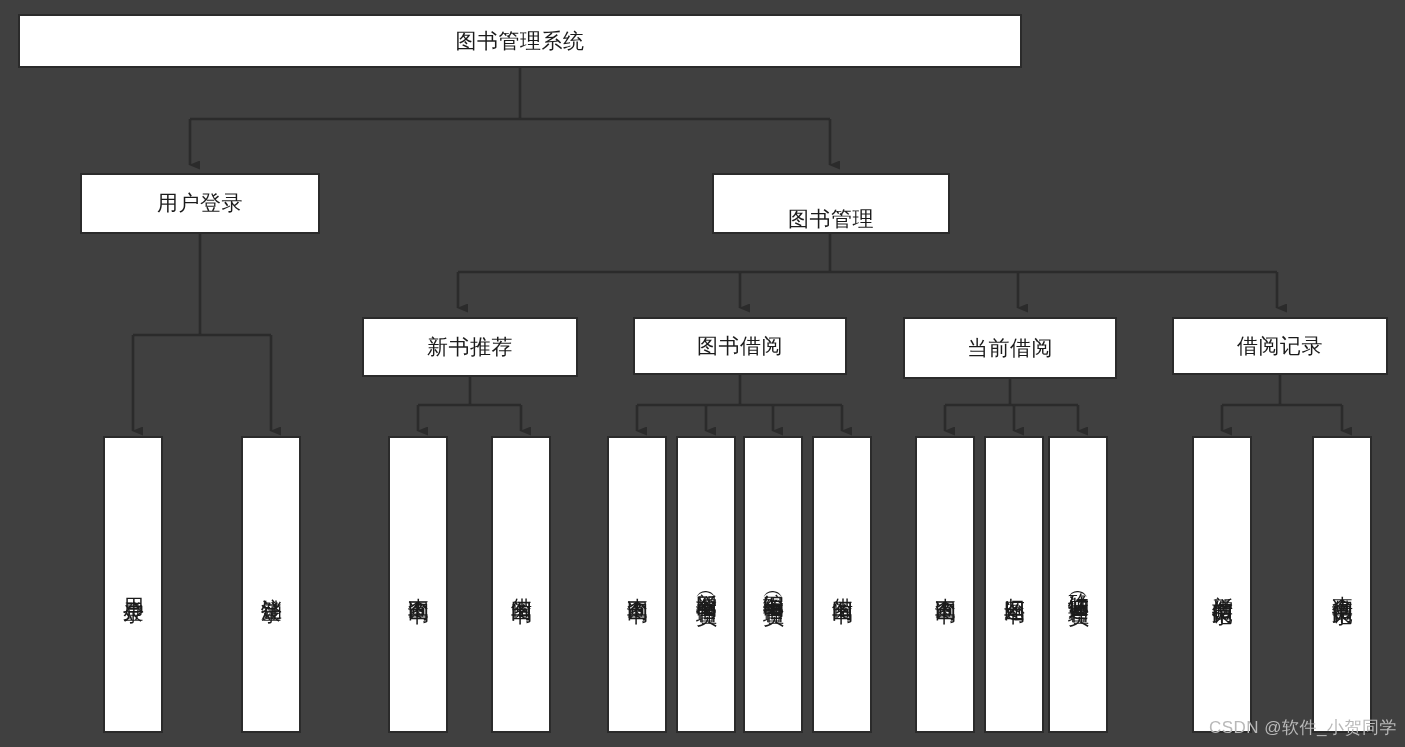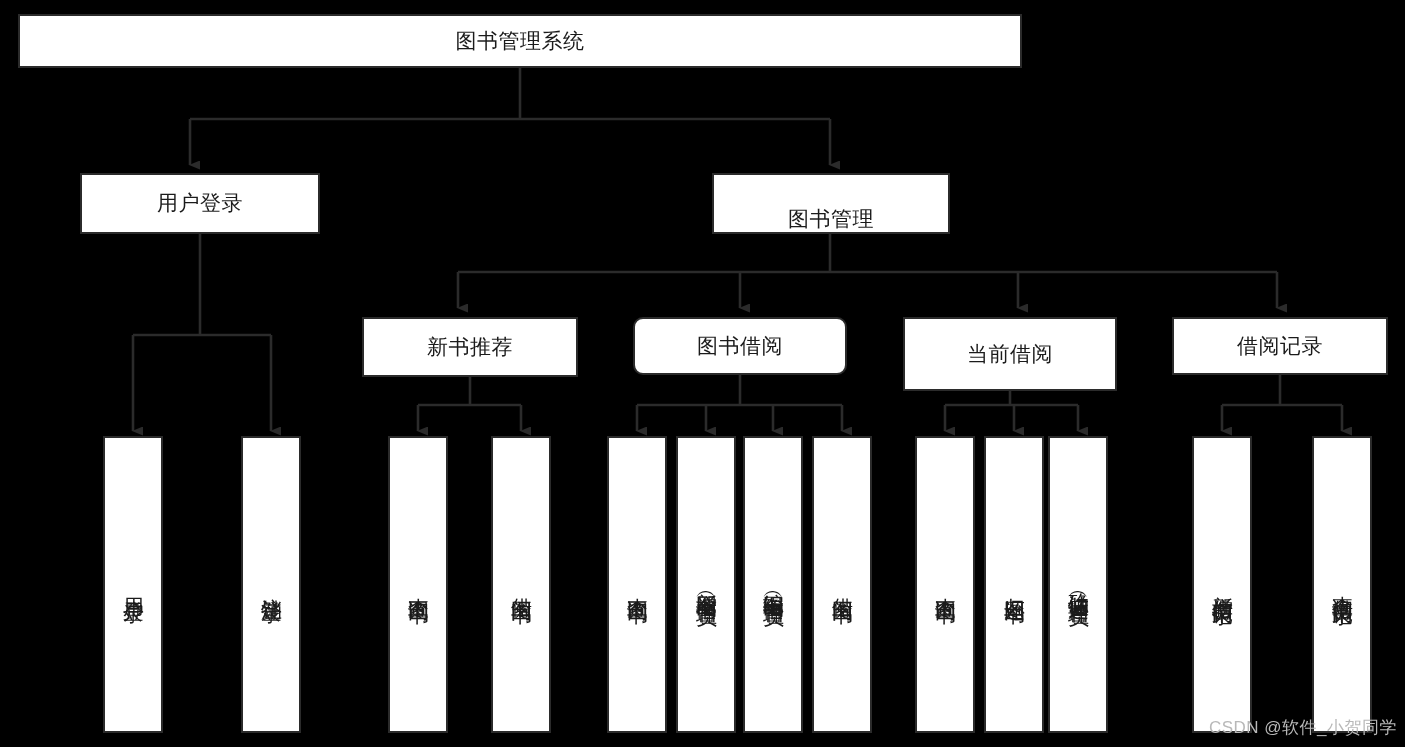--- a/index.html
+++ b/index.html
@@ -8,21 +8,21 @@
     padding: 0;
     background: #ffffff;
   }
   body {
     font-family: "Liberation Sans", "DejaVu Sans", sans-serif;
   }
   #diagram-root {
     position: relative;
     width: 1405px;
     height: 747px;
-    background: #000000;
+    background: #404040;
     overflow: hidden;
   }
   #edge-layer {
     position: absolute;
     left: 0;
     top: 0;
     width: 1405px;
     height: 747px;
     pointer-events: none;
   }
@@ -133,24 +133,24 @@
   <div class="node horiz" style="left:80px; top:173px; width:240px; height:61px;">
     <span>用户登录</span>
   </div>
   <div class="node horiz" style="left:712px; top:173px; width:238px; height:61px;align-items:flex-end;">
     <span>图书管理</span>
   </div>
 
   <div class="node horiz" style="left:362px; top:317px; width:216px; height:60px;justify-content:center;">
     <span>新书推荐</span>
   </div>
-  <div class="node horiz" style="left:633px; top:317px; width:214px; height:58px;border-radius:10px;">
+  <div class="node horiz" style="left:633px; top:317px; width:214px; height:58px;">
     <span>图书借阅</span>
   </div>
-  <div class="node horiz" style="left:903px; top:317px; width:214px; height:74px;">
+  <div class="node horiz" style="left:903px; top:317px; width:214px; height:62px;">
     <span>当前借阅</span>
   </div>
   <div class="node horiz" style="left:1172px; top:317px; width:216px; height:58px;">
     <span>借阅记录</span>
   </div>
 
   <div class="node vert" style="left:103px; top:436px; width:60px; height:297px;">
     <span class="vtext">用户登录</span>
   </div>
   <div class="node vert" style="left:241px; top:436px; width:60px; height:297px;">

